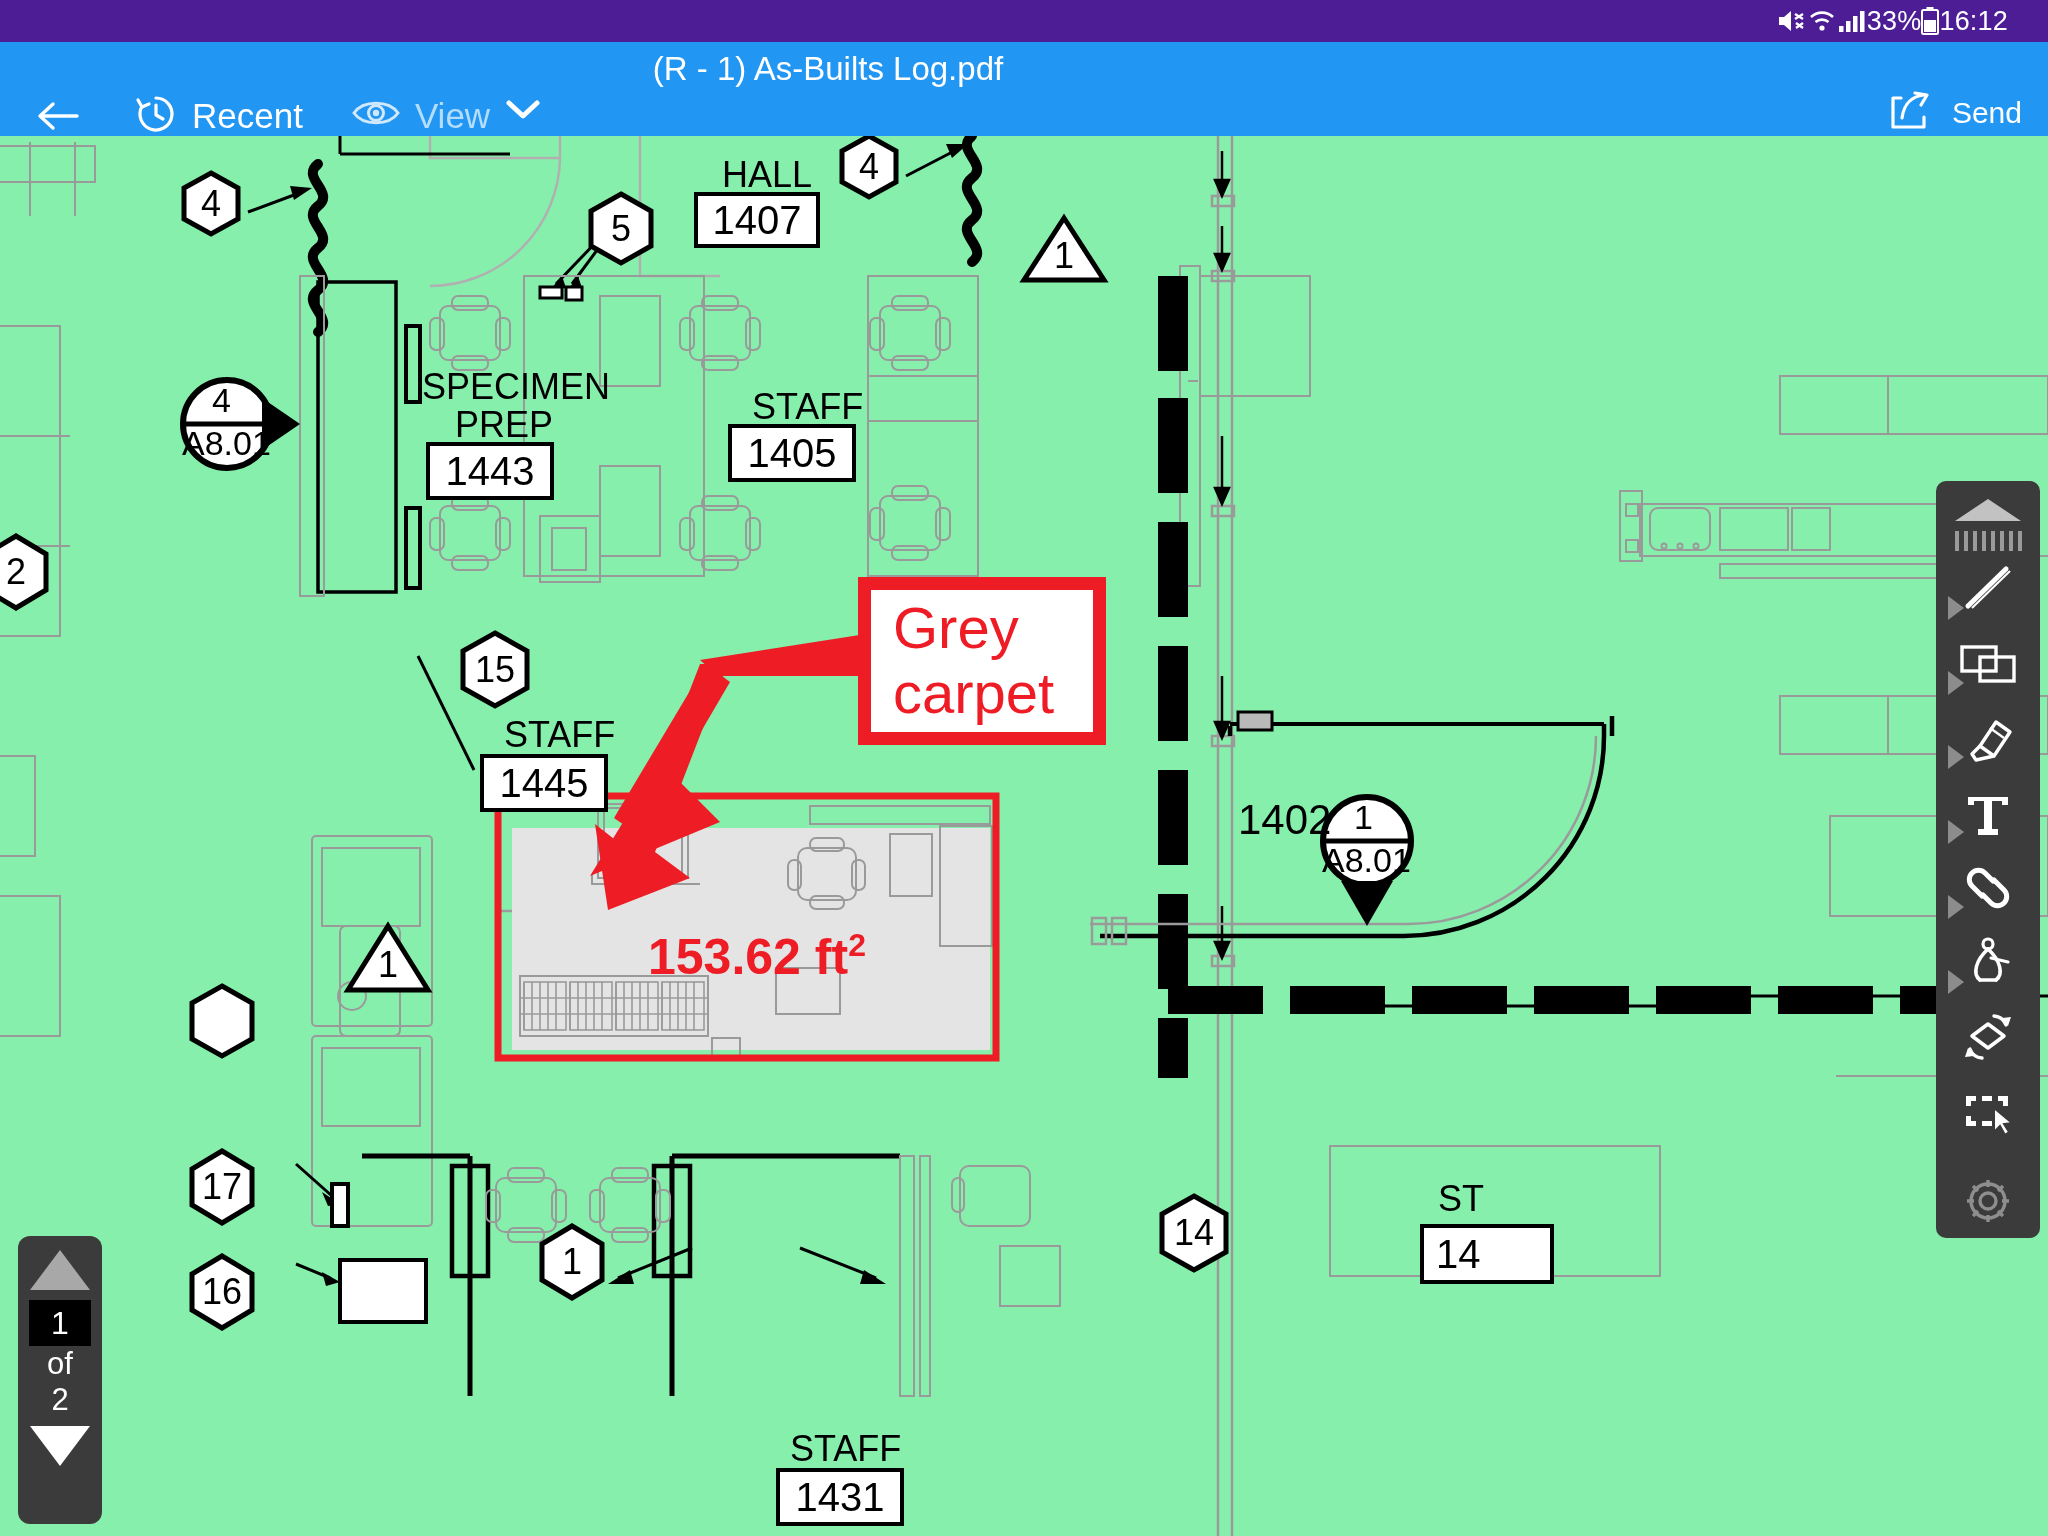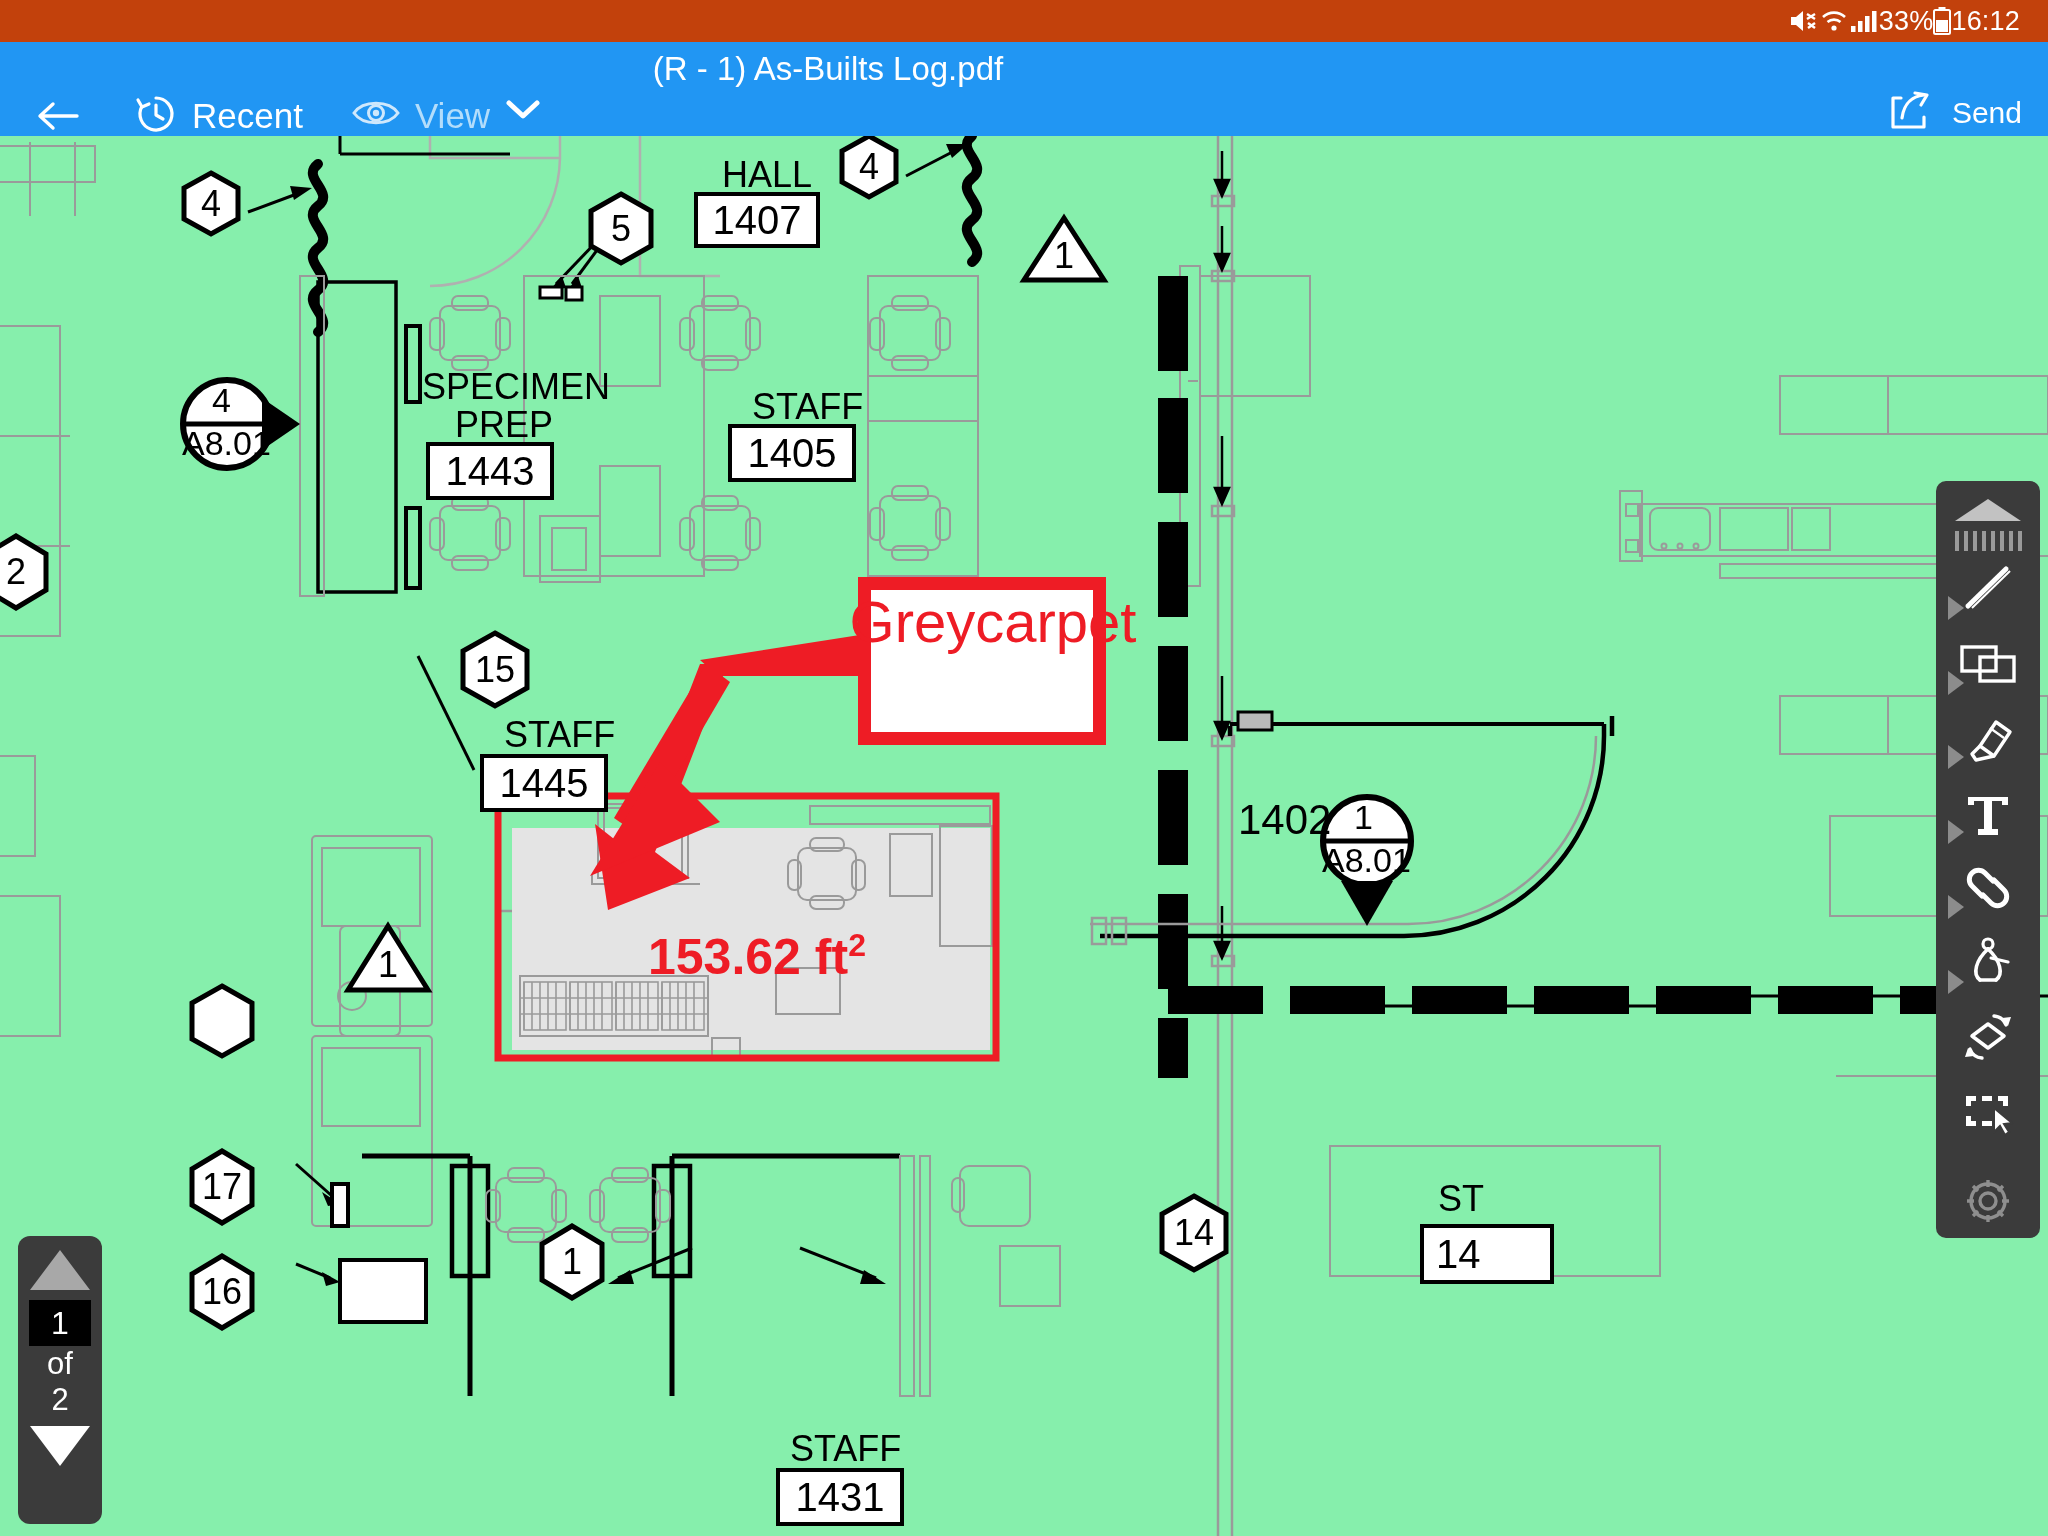--- a/index.html
+++ b/index.html
@@ -8,23 +8,23 @@
     width: 2048px; height: 1536px;
     overflow: hidden;
     font-family: "Liberation Sans", sans-serif;
     background: #ffffff;
   }
   #app { position: relative; width: 2048px; height: 1536px; overflow: hidden; }
 
   
   .statusbar {
     position: absolute; left: 0; top: 0; width: 2048px; height: 42px;
-    background: #c2410c;
+    background: #4c1d95;
     display: flex; align-items: center; justify-content: flex-end;
-    padding-right: 28px; gap: 0;
+    padding-right: 40px; gap: 0;
     color: #ffffff;
   }
   .statusbar .sb-txt { font-size: 27px; letter-spacing: .2px; }
   .sb-ico { display: inline-flex; align-items: center; justify-content: center; }
 
   
   .appbar {
     position: absolute; left: 0; top: 42px; width: 2048px; height: 94px;
     background: #2196f3;
     color: #ffffff;
@@ -104,21 +104,21 @@
   }
   .tool svg { display:block; }
   .tool-gear { margin-top: 14px; }
 
   
   .callout {
     position: absolute; left: 858px; top: 441px;
     width: 248px; height: 168px;
     border: 13px solid #ee1c25;
     background: #ffffff;
-    display: flex; align-items: flex-start;
+    display: flex; flex-direction: column; align-items: flex-start;
     justify-content: center; padding-left: 22px;
   }
   .callout span {
     color: #ee1c25; font-size: 58px; line-height: 1.12;
     font-family: "Liberation Sans", sans-serif;
   }
   .area-label {
     position: absolute; left: 648px; top: 769px;
     color: #ee1c25; font-size: 50px; font-weight: bold;
     white-space: nowrap;

